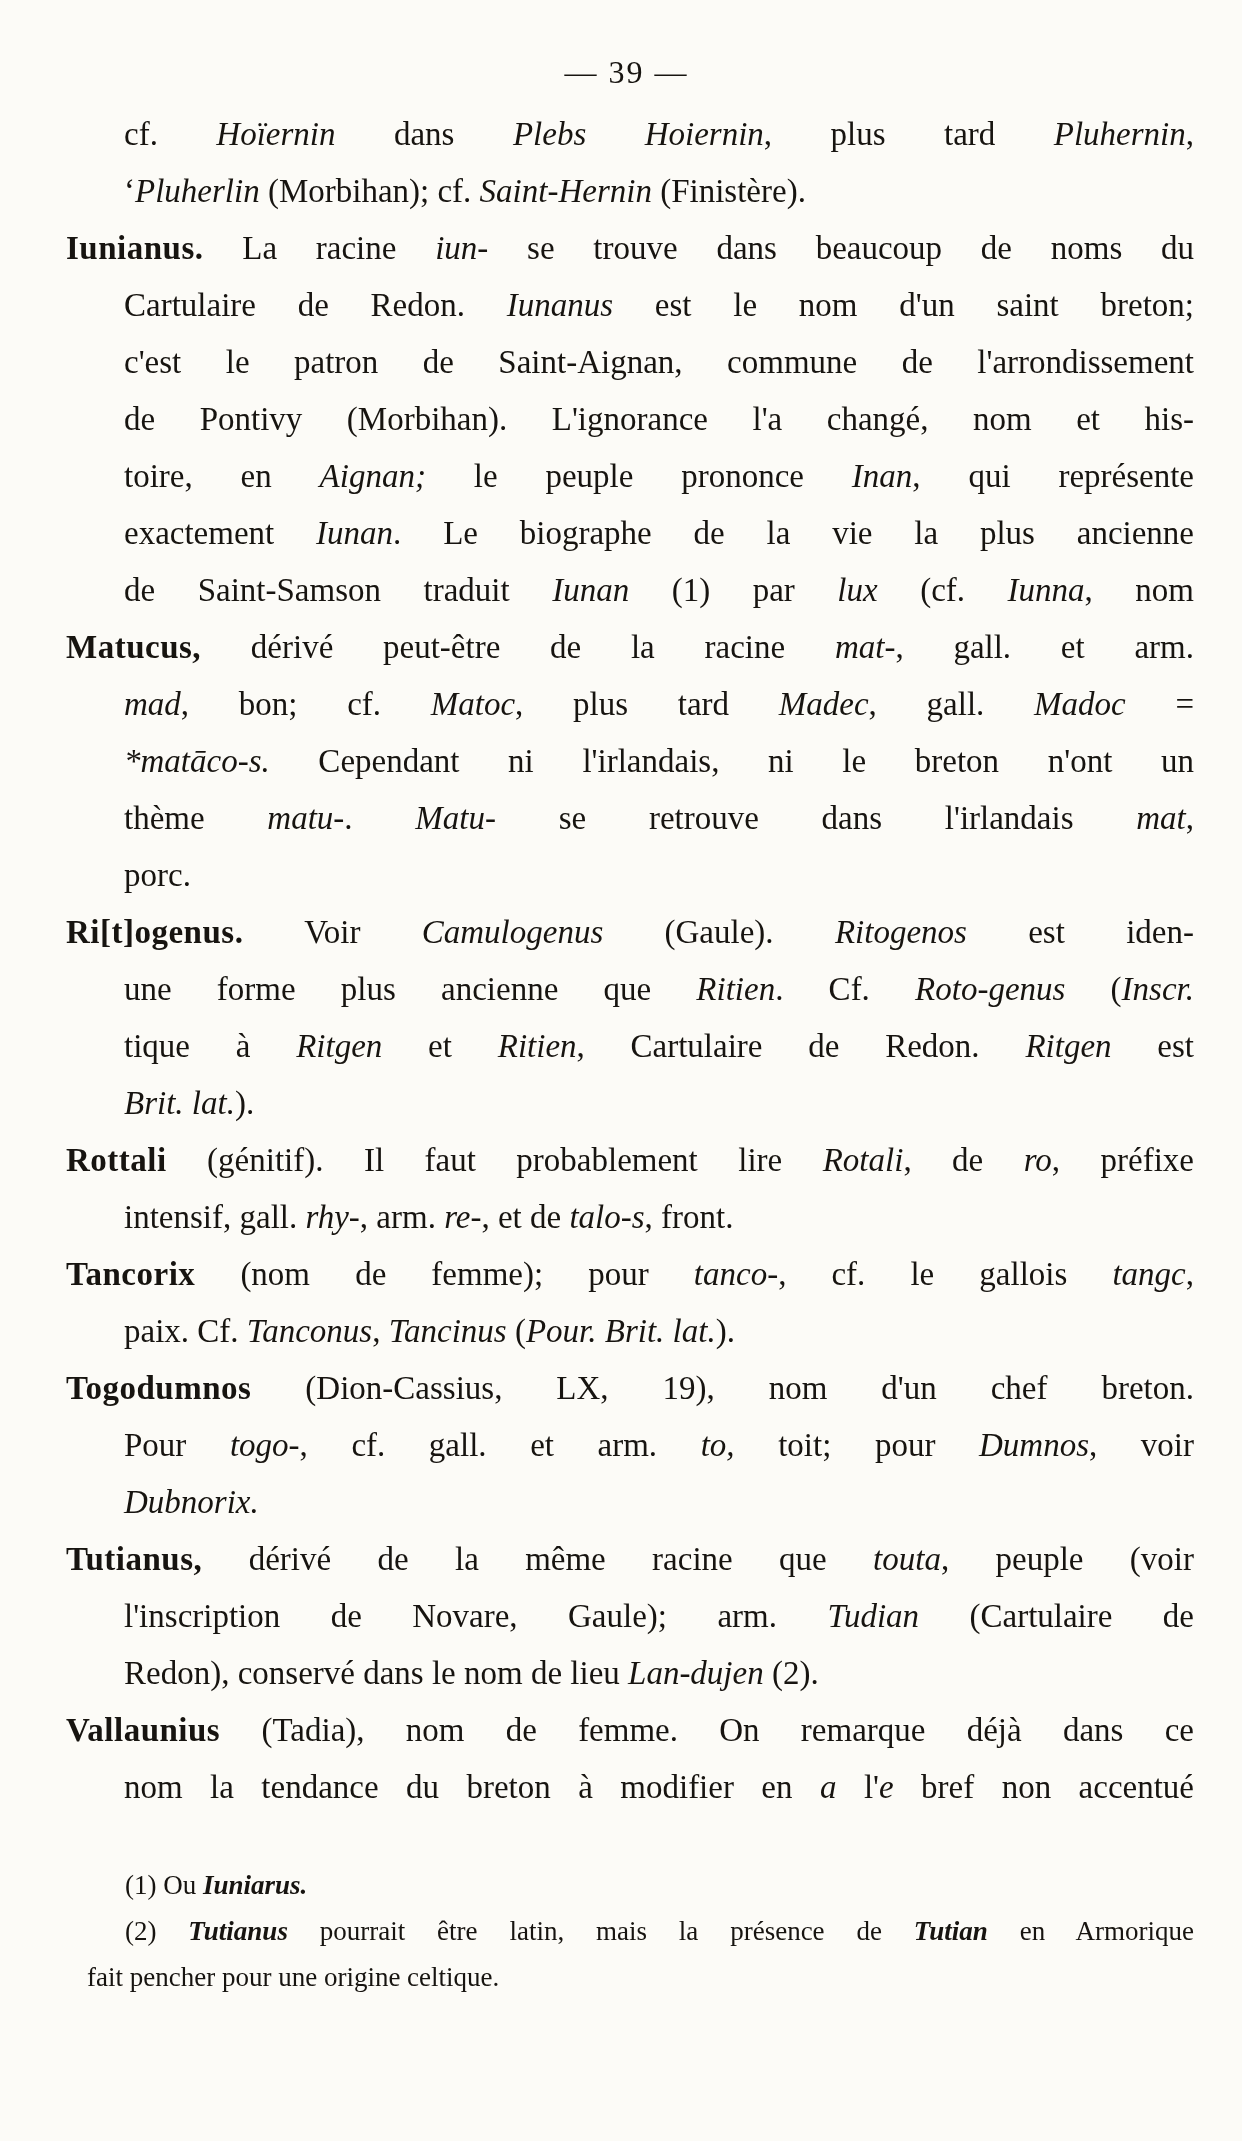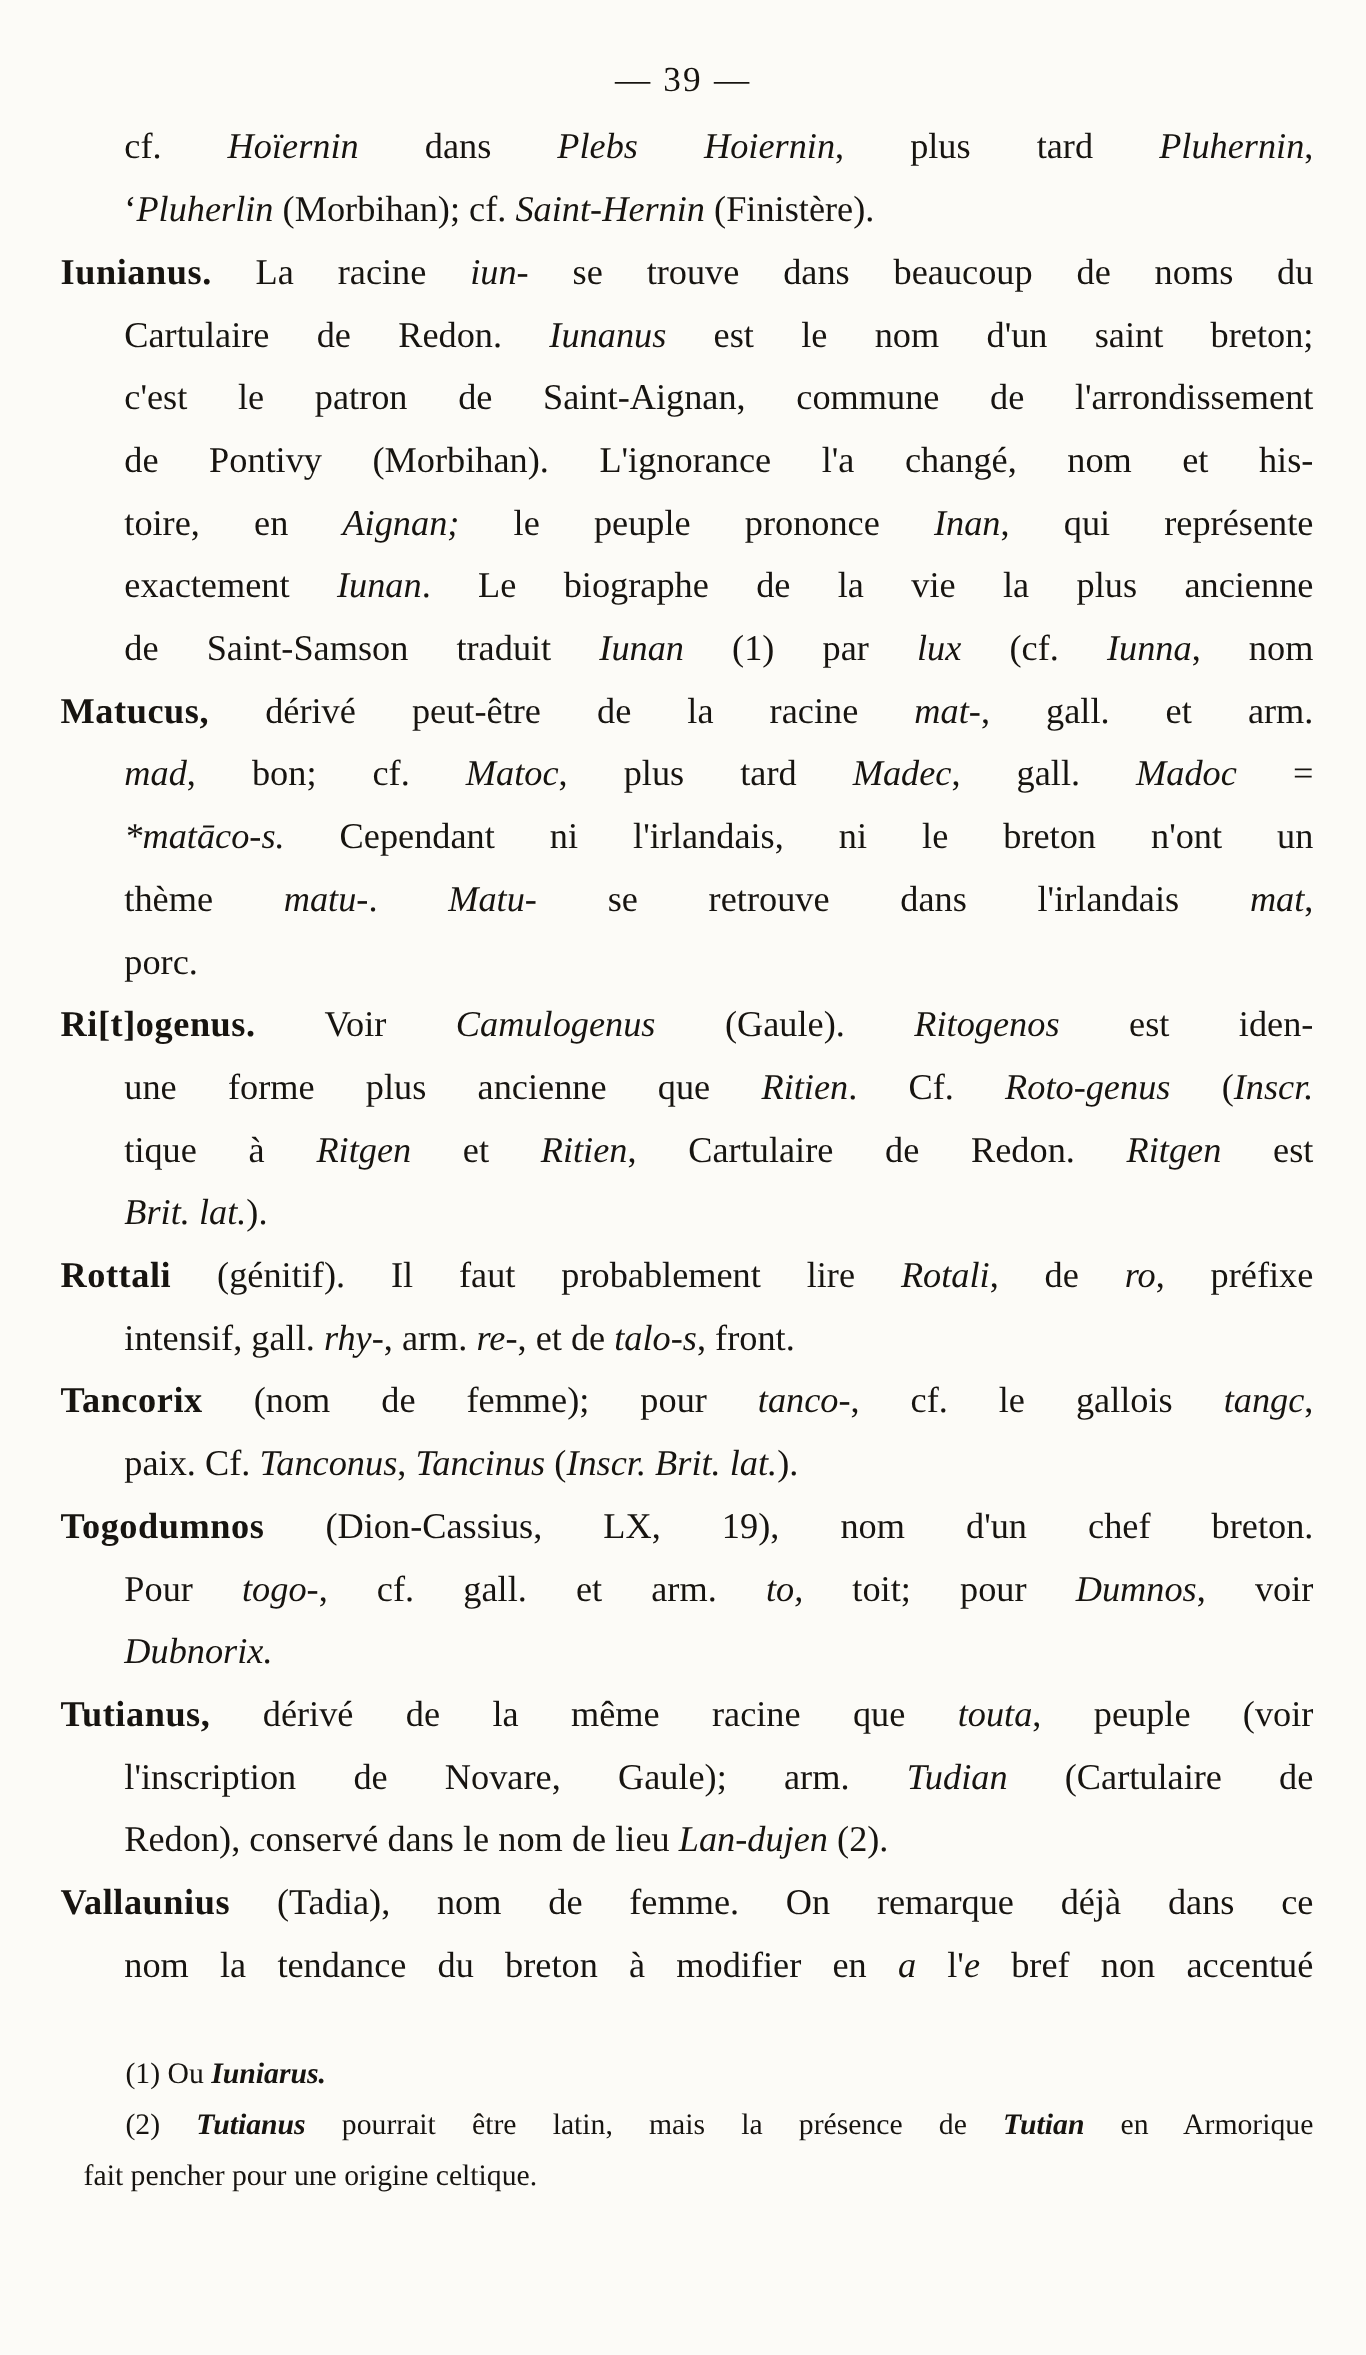--- a/index.html
+++ b/index.html
@@ -10,20 +10,21 @@
   .book-page {
     position: relative;
     width: 1242px;
     height: 2141px;
     margin: 0 auto;
     background: #fcfbf7;
     color: #171410;
     font-family: "Liberation Serif", "DejaVu Serif", serif;
     overflow: hidden;
     box-sizing: border-box;
+    padding-left: 11px;
   }
   .page-number {
     padding-top: 52px;
     text-align: center;
     font-size: 32px;
     letter-spacing: 2px;
     line-height: 40px;
   }
   .page-body {
     margin-top: 14px;
@@ -90,21 +91,21 @@
         <div class="line cont just"><span>une forme plus ancienne que </span><span class="i">Ritien</span><span>. Cf. </span><span class="i">Roto-genus</span><span> (</span><span class="i">Inscr.</span></div>
         <div class="line cont just"><span>tique à </span><span class="i">Ritgen</span><span> et </span><span class="i">Ritien</span><span>, Cartulaire de Redon. </span><span class="i">Ritgen</span><span> est</span></div>
         <div class="line cont"><span class="i">Brit. lat.</span><span>).</span></div>
       </div>
       <div class="para">
         <div class="line head just"><span class="b">Rottali</span><span> (génitif). Il faut probablement lire </span><span class="i">Rotali</span><span>, de </span><span class="i">ro</span><span>, préfixe</span></div>
         <div class="line cont"><span>intensif, gall. </span><span class="i">rhy-</span><span>, arm. </span><span class="i">re-</span><span>, et de </span><span class="i">talo-s</span><span>, front.</span></div>
       </div>
       <div class="para">
         <div class="line head just"><span class="b">Tancorix</span><span> (nom de femme); pour </span><span class="i">tanco-</span><span>, cf. le gallois </span><span class="i">tangc</span><span>,</span></div>
-        <div class="line cont"><span>paix. Cf. </span><span class="i">Tanconus</span><span>, </span><span class="i">Tancinus</span><span> (</span><span class="i">Inscr. Brit. lat.</span><span>).</span></div>
+        <div class="line cont"><span>paix. Cf. </span><span class="i">Tanconus</span><span>, </span><span class="i">Tancinus</span><span> (</span><span class="i">Pour. Brit. lat.</span><span>).</span></div>
       </div>
       <div class="para">
         <div class="line head just"><span class="b">Togodumnos</span><span> (Dion-Cassius, LX, 19), nom d'un chef breton.</span></div>
         <div class="line cont just"><span>Pour </span><span class="i">togo-</span><span>, cf. gall. et arm. </span><span class="i">to,</span><span> toit; pour </span><span class="i">Dumnos</span><span>, voir</span></div>
         <div class="line cont"><span class="i">Dubnorix.</span></div>
       </div>
       <div class="para">
         <div class="line head just"><span class="b">Tutianus,</span><span> dérivé de la même racine que </span><span class="i">touta</span><span>, peuple (voir</span></div>
         <div class="line cont just"><span>l'inscription de Novare, Gaule); arm. </span><span class="i">Tudian</span><span> (Cartulaire de</span></div>
         <div class="line cont"><span>Redon), conservé dans le nom de lieu </span><span class="i">Lan-dujen</span><span> (2).</span></div>

